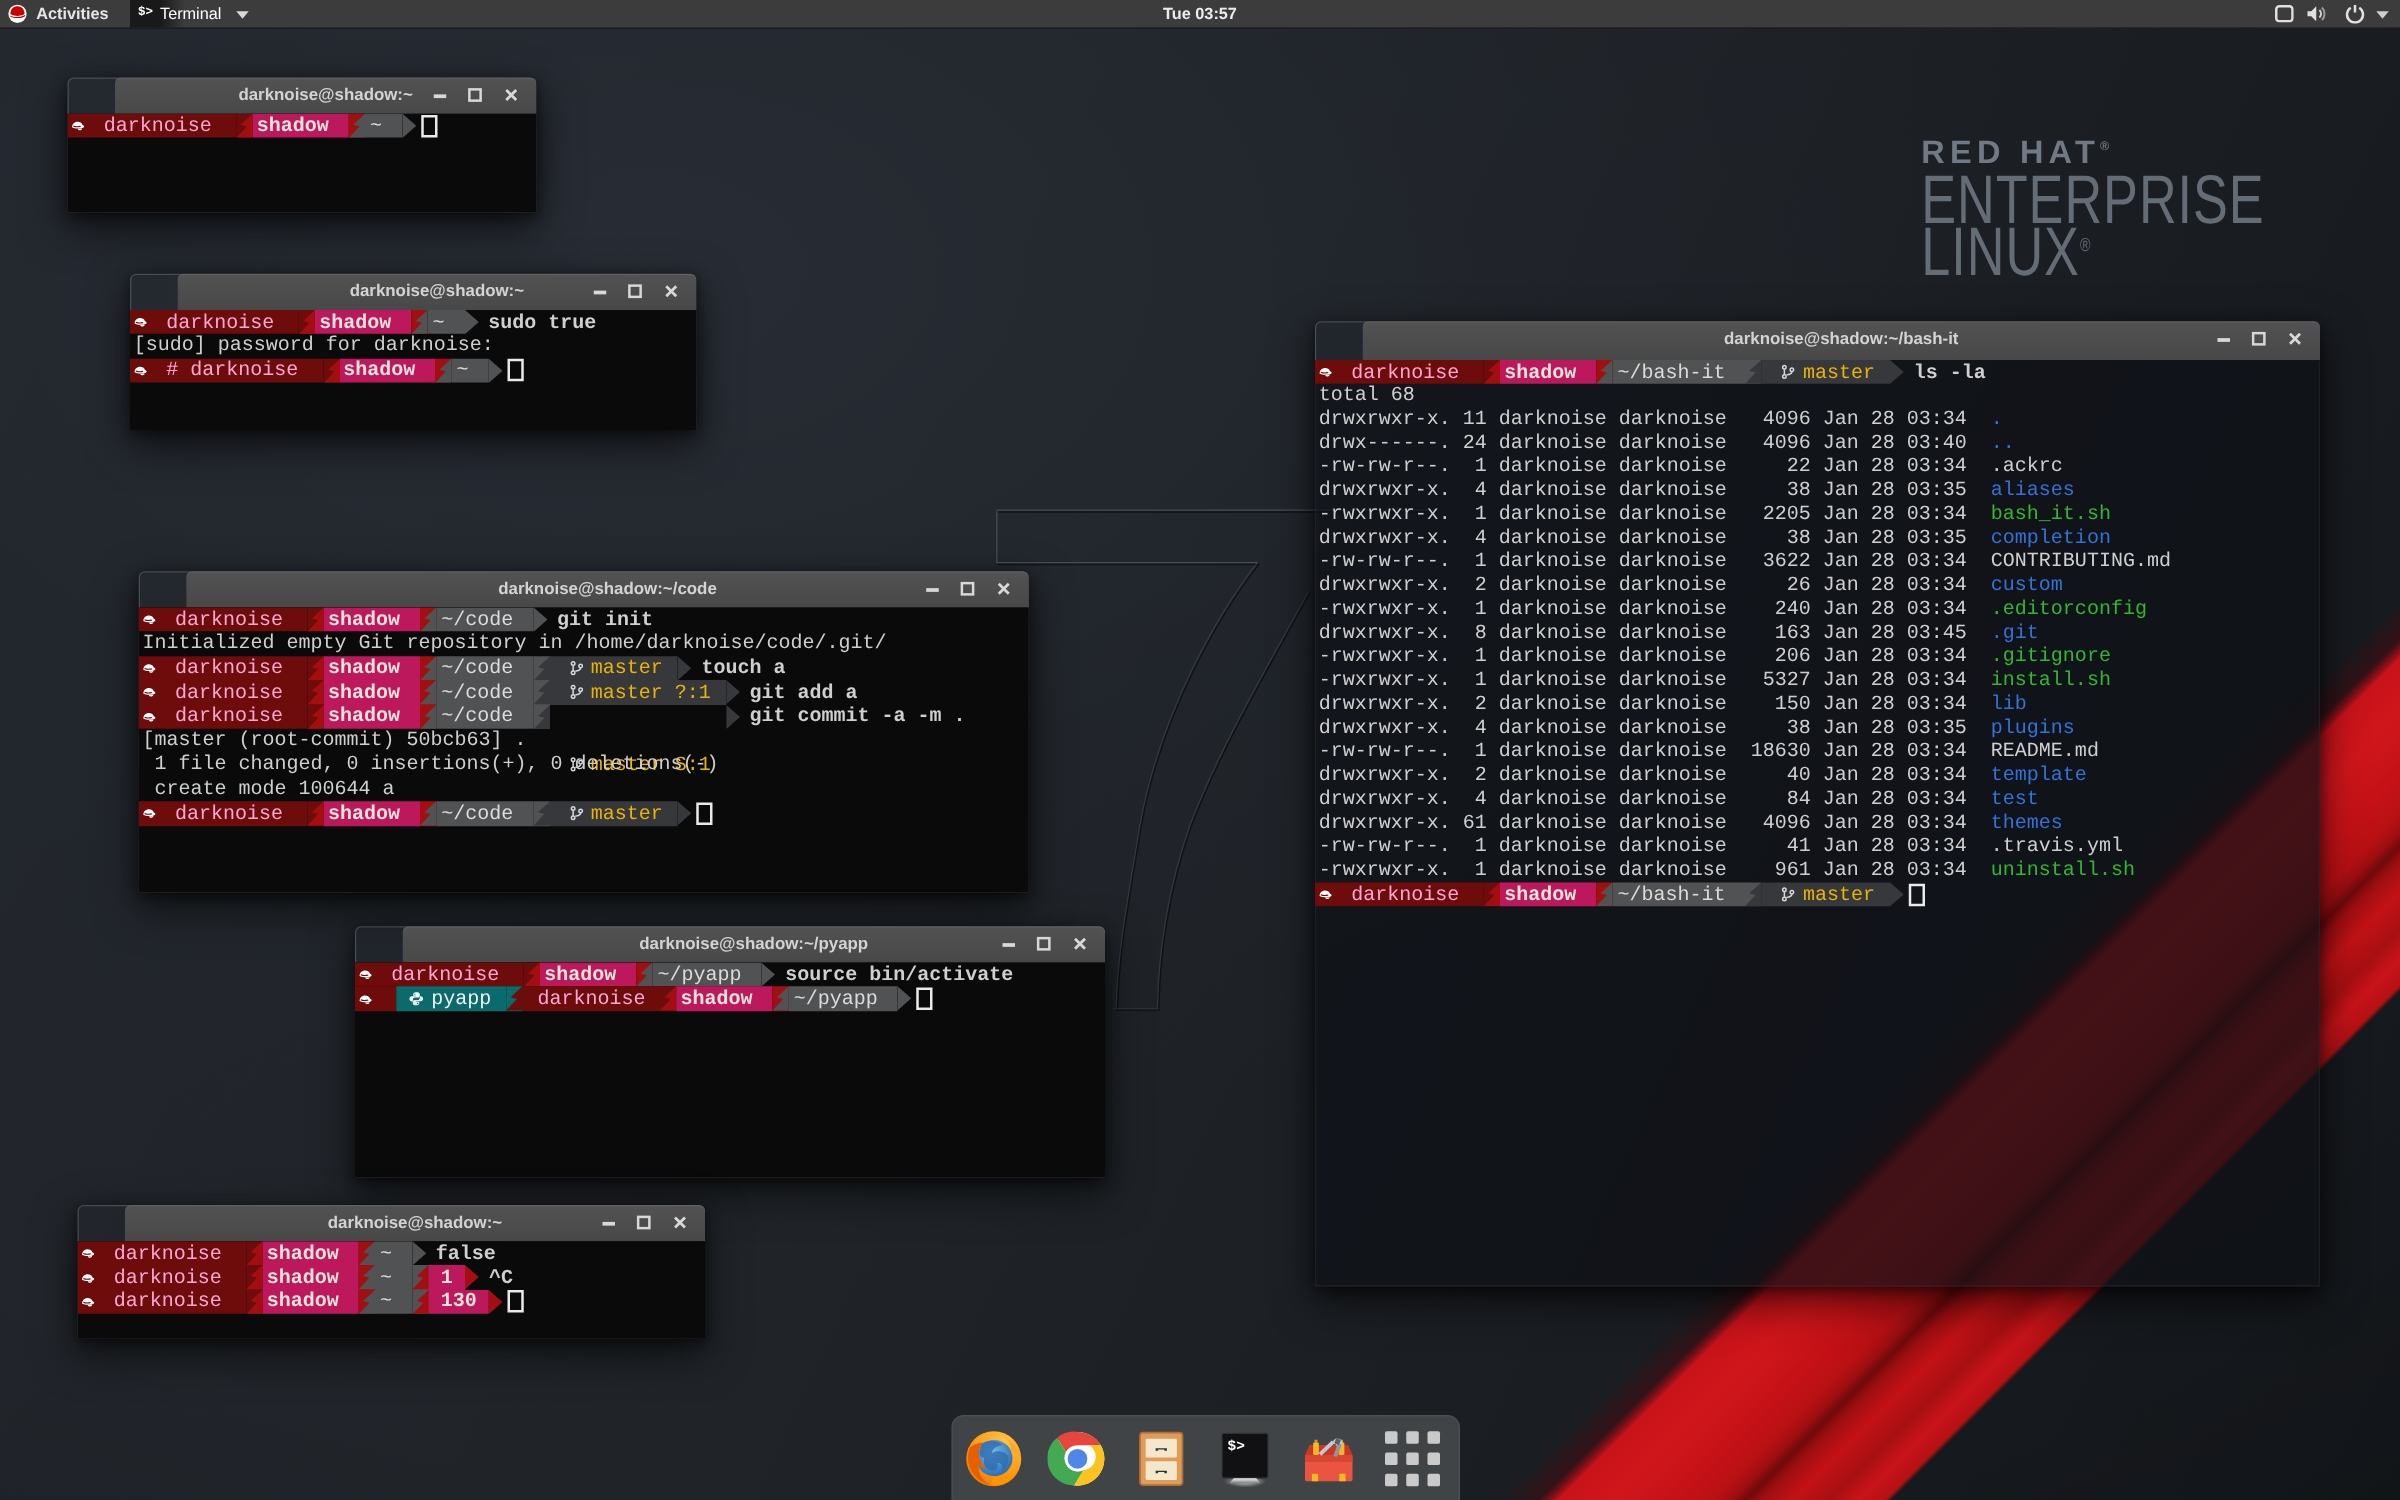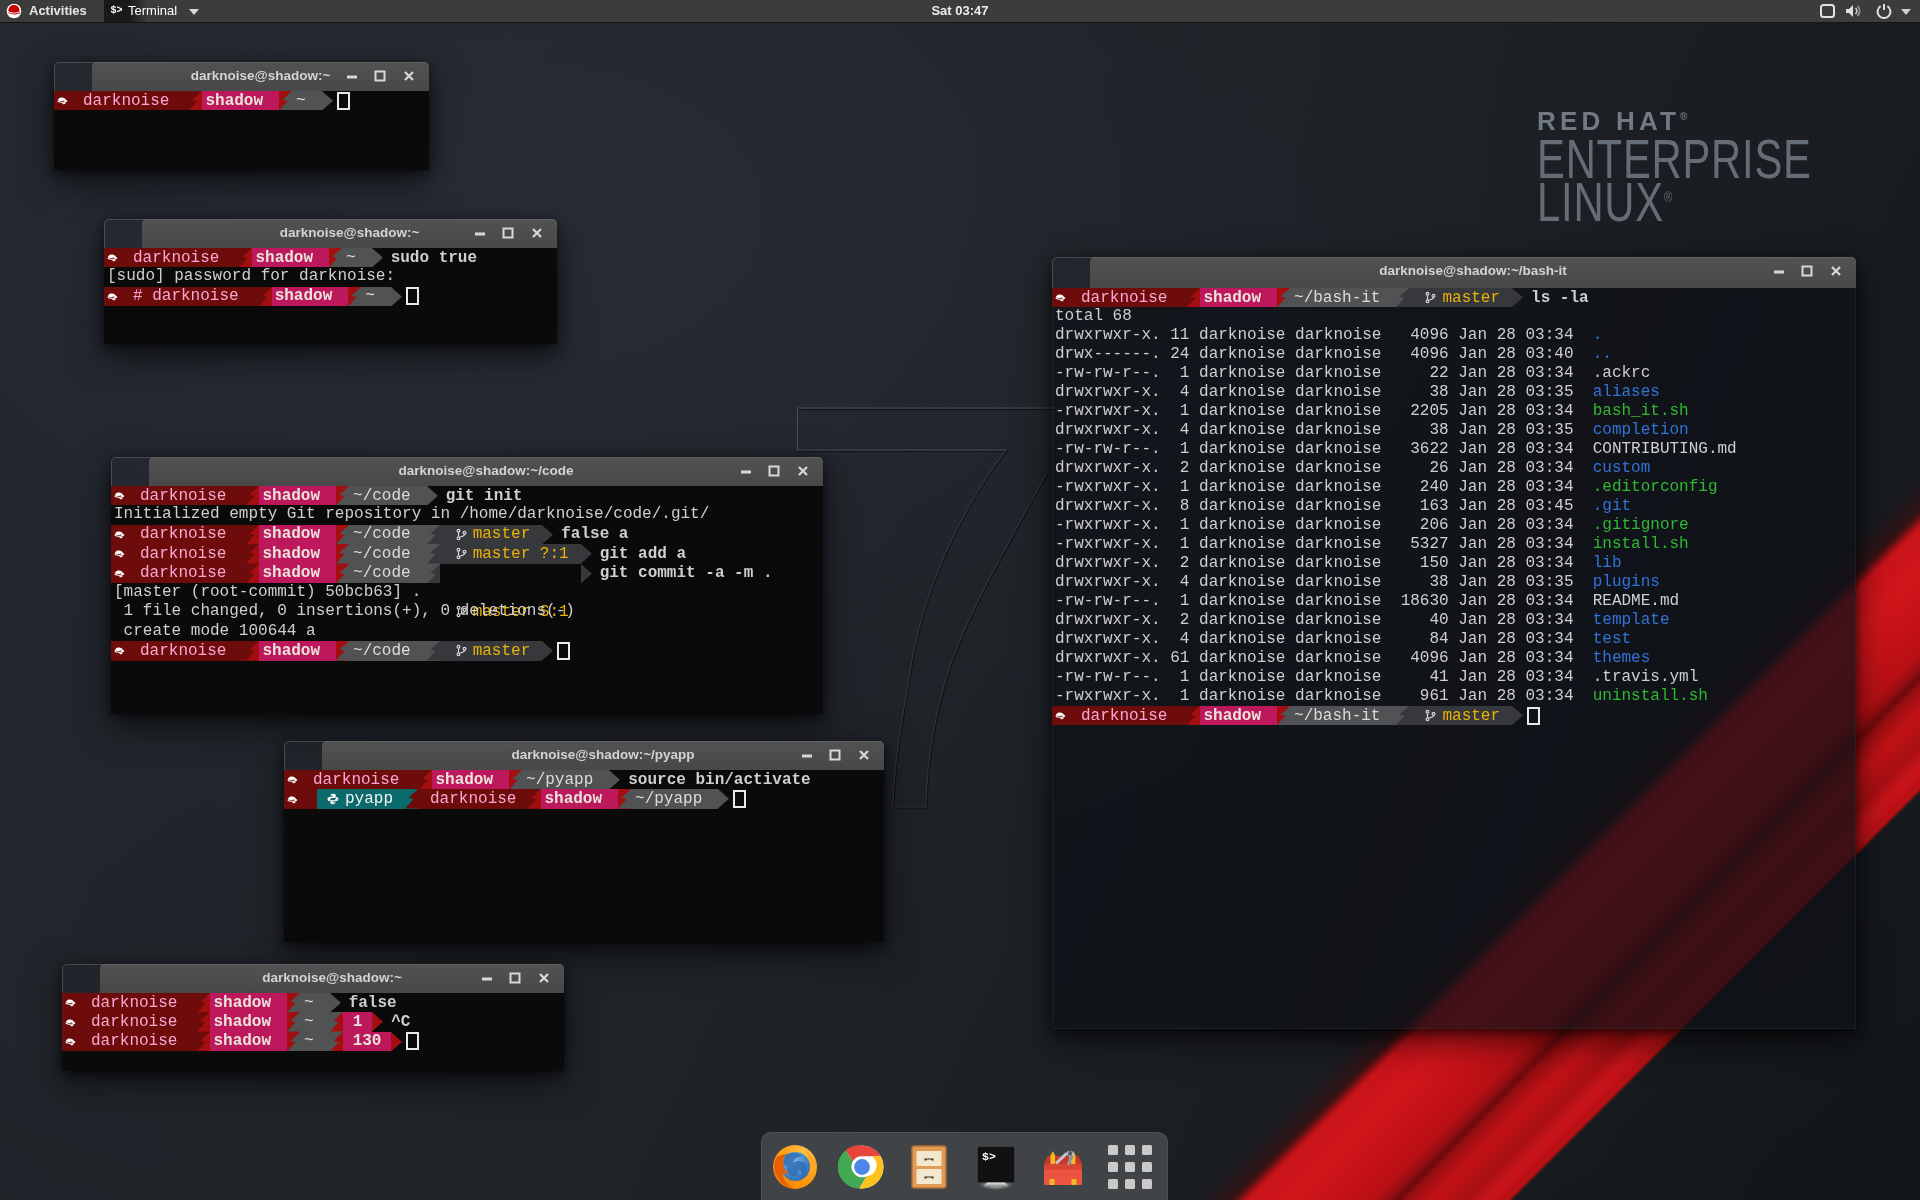--- a/index.html
+++ b/index.html
@@ -97,21 +97,21 @@
  <svg style="position:absolute;left:6px;top:3px;" width="16" height="16" viewBox="0 0 16 16">
   <circle cx="8" cy="8" r="7.3" fill="#fff"></circle>
   <path d="M2.3 7.6 C2.7 3.9 4.9 1.9 8 1.9 C11.1 1.9 13.3 4.1 13.6 7.2 C13.7 7.9 13.4 8.4 12.7 8.8 C9.9 10.1 5.3 10 2.9 8.6 C2.5 8.3 2.3 8 2.3 7.6 Z" fill="#c00"></path>
   <path d="M2.1 9.3 C5.4 11 10.8 10.9 14 9 L14.1 9.9 C11.2 11.8 5.5 11.9 2.3 10.1 Z" fill="#b00000"></path>
  </svg>
  <div id="tb-act">Activities</div>
  <div id="tb-appbg"></div>
  <div style="position:absolute;left:108px;top:3px;width:17px;height:17px;color:#fff;font-family:'Liberation Mono',monospace;font-size:10px;font-weight:bold;line-height:16px;text-align:center;">$&gt;</div>
  <div id="tb-appname">Terminal</div>
  <div style="position:absolute;left:189px;top:9px;width:0;height:0;border-left:5px solid transparent;border-right:5px solid transparent;border-top:6px solid #d8d8d8;"></div>
- <div id="tb-clock">Sat 03:47</div>
+ <div id="tb-clock">Tue 03:57</div>
  <svg style="position:absolute;left:1820px;top:4px;" width="15" height="14" viewBox="0 0 15 14">
         <rect x="1" y="1" width="13" height="12" rx="2.5" fill="none" stroke="#e0e0e0" stroke-width="2"></rect>
       </svg>
  <svg style="position:absolute;left:1845px;top:3px;" width="18" height="16" viewBox="0 0 18 16">
   <path d="M1 6 h3 l4 -4 v12 l-4 -4 h-3 z" fill="#e0e0e0"></path>
   <path d="M10.5 5 a4 4 0 0 1 0 6" stroke="#cfcfcf" stroke-width="1.6" fill="none"></path>
   <path d="M12.5 3 a7 7 0 0 1 0 10" stroke="#9a9a9a" stroke-width="1.6" fill="none"></path>
  </svg>
  <svg style="position:absolute;left:1876px;top:3px;" width="16" height="16" viewBox="0 0 16 16">
   <path d="M4.6 3.2 a6.4 6.4 0 1 0 6.8 0" stroke="#e0e0e0" stroke-width="2" fill="none"></path>
@@ -222,21 +222,21 @@
             <path d="M13 0 L3.5 9 L8.5 10.5 L0 20 L13 20 Z" fill="#515254"></path>
           </svg><span class="sg sgC" style="padding:0 16px 0 4px;">~/code</span><svg class="bolt" viewBox="0 0 13 20" preserveAspectRatio="none" style="background:#515254">
             <path d="M13 0 L3.5 9 L8.5 10.5 L0 20 L13 20 Z" fill="#36383b"></path>
           </svg><span class="sg sgD" style="padding:0 12px 0 16px;"><svg width="11" height="13" viewBox="0 0 11 13" fill="none" stroke="#d8d8d8" stroke-width="1.2" style="margin-right:6px;">
               <circle cx="2.5" cy="2.8" r="1.4"></circle>
               <circle cx="2.5" cy="10.2" r="1.4"></circle>
               <circle cx="8.5" cy="4.8" r="1.4"></circle>
               <path d="M2.5 4.3 V8.7 M8.5 6.3 C8.5 8 6.5 8.6 4.2 8.9"></path>
             </svg>master</span><svg class="tip" viewBox="0 0 11 20" preserveAspectRatio="none">
             <path d="M0 0 L11 10 L0 20 Z" fill="#36383b"></path>
-          </svg><span class="cmd">false a</span></div>
+          </svg><span class="cmd">touch a</span></div>
         <div class="row"><span class="sg sgA" style="padding:0 20px 0 2px;"><svg width="13" height="11" viewBox="0 0 13 11" style="margin-right:14px;">
               <path d="M1.6 6.8 C1.8 4.6 2.8 3.0 4.8 2.6 C7.2 2.1 9.4 3.2 10 5.0 C10.9 5.3 11.4 5.8 11.3 6.3 C11.1 7.2 9.2 7.8 7.6 7.8 C5.2 7.9 2.8 7.6 1.6 6.8 Z" fill="#fff"></path>
               <path d="M2.8 5.4 C4.4 6.1 6.4 6.2 8.2 5.6 L8.8 6.3 C6.6 7.1 4.2 7.0 2.5 6.1 Z" fill="#6e0b0b"></path>
               <path d="M6.2 7.9 C6.4 8.8 7.2 9.3 8.2 9.2 C9.0 9.1 9.6 8.6 9.7 7.8 C8.6 8.1 7.4 8.1 6.2 7.9 Z" fill="#fff"></path>
             </svg>darknoise</span><svg class="bolt" viewBox="0 0 13 20" preserveAspectRatio="none" style="background:#6e0b0b">
             <path d="M13 0 L3.5 9 L8.5 10.5 L0 20 L13 20 Z" fill="#a30f10"></path>
           </svg><span class="sg sgB" style="padding:0 16px 0 3px;">shadow</span><svg class="bolt" viewBox="0 0 13 20" preserveAspectRatio="none" style="background:#a30f10">
             <path d="M13 0 L3.5 9 L8.5 10.5 L0 20 L13 20 Z" fill="#515254"></path>
           </svg><span class="sg sgC" style="padding:0 16px 0 4px;">~/code</span><svg class="bolt" viewBox="0 0 13 20" preserveAspectRatio="none" style="background:#515254">
             <path d="M13 0 L3.5 9 L8.5 10.5 L0 20 L13 20 Z" fill="#36383b"></path>

